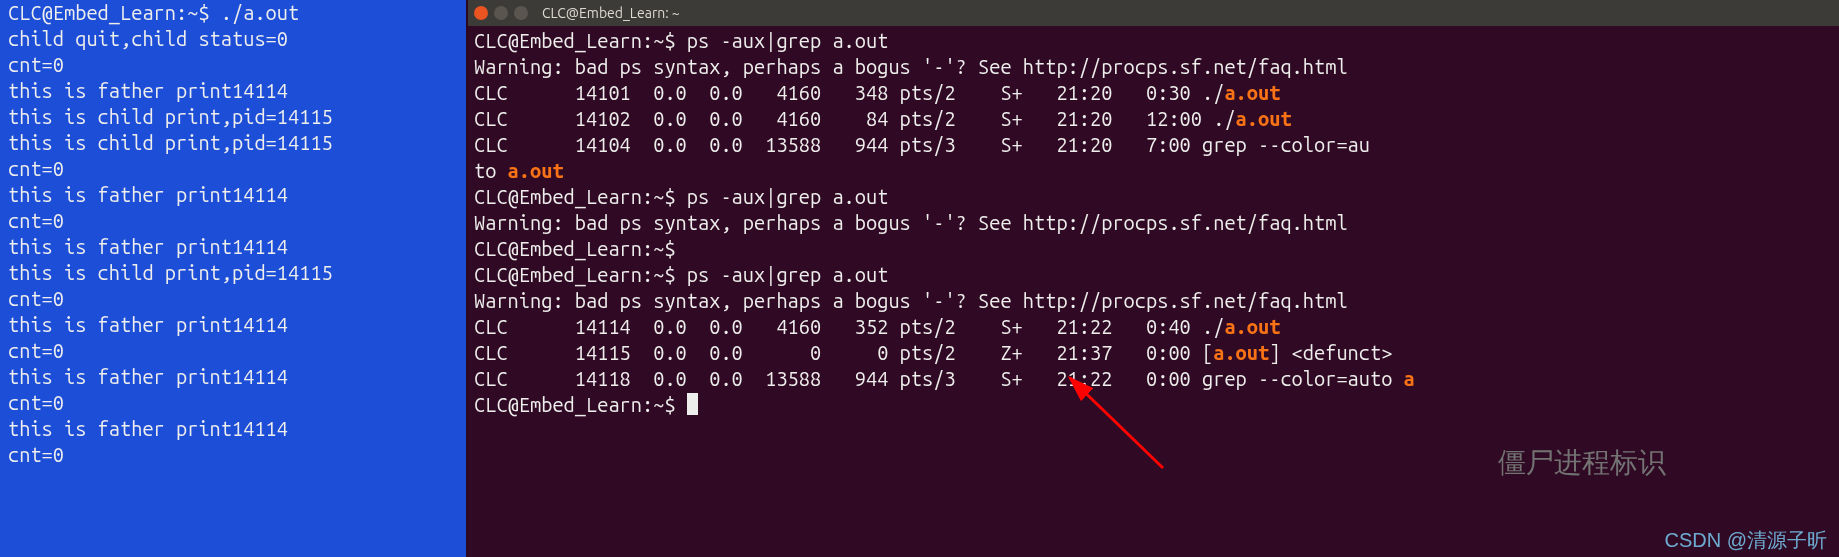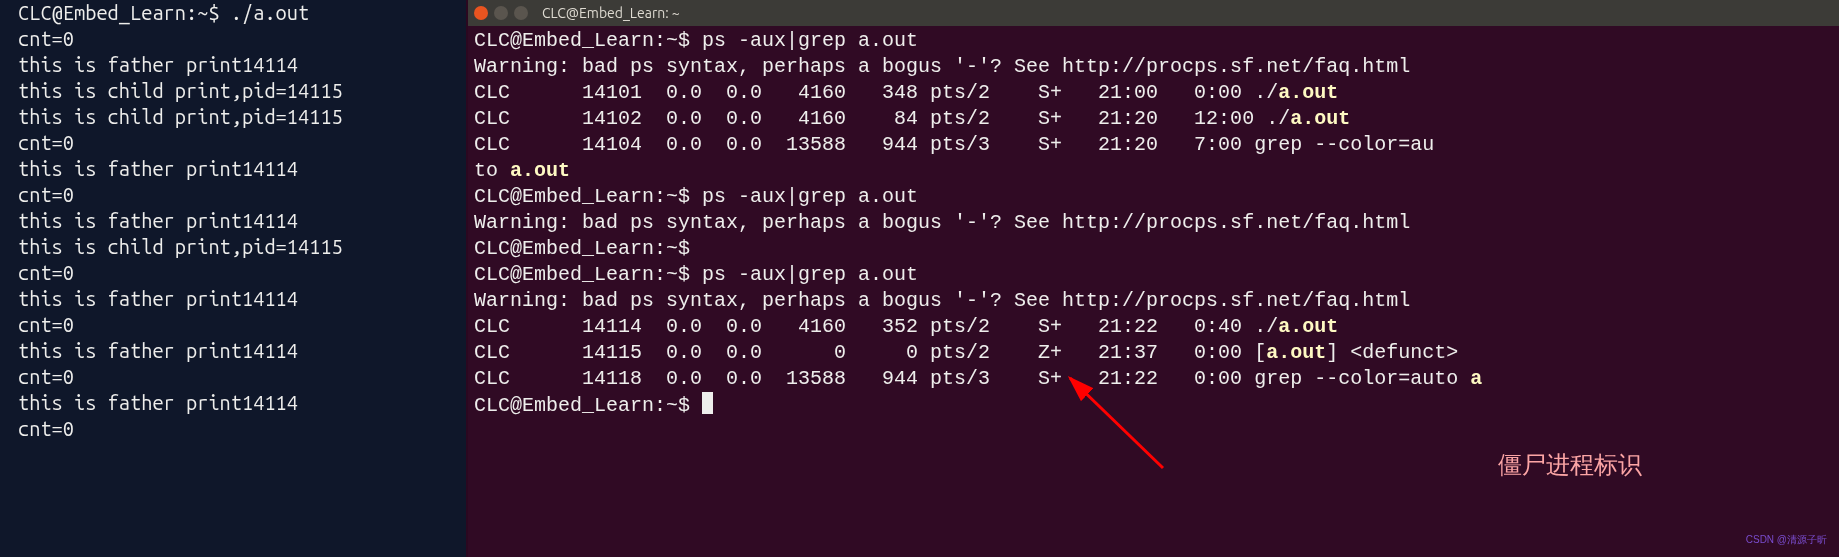--- a/index.html
+++ b/index.html
@@ -11,22 +11,22 @@
     color: #eeeeec;
     width: 1839px;
     height: 557px;
     overflow: hidden;
     position: relative;
   }
   .wrap { display: flex; width: 1839px; height: 557px; }
   .left {
     width: 466px;
     height: 557px;
-    background: #0f172a;
-    padding-left: 18px;
+    background: #1d4ed8;
+    padding-left: 8px;
     overflow: hidden;
   }
   .right {
     width: 1373px;
     height: 557px;
     background: #300a24;
     overflow: hidden;
     border-left: 2px solid #2b0820;
   }
   .titlebar {
@@ -40,59 +40,60 @@
     gap: 6px;
   }
   .wbtn {
     width: 14px; height: 14px; border-radius: 50%;
     display: inline-block;
   }
   .wbtn.close { background: #e95420; }
   .wbtn.min   { background: #5a554e; }
   .wbtn.max   { background: #5a554e; }
   .title-text { margin-left: 8px; font-family: "Ubuntu", sans-serif; }
-  .term-body { padding: 2px 18px 0 6px; position: relative; font-family: Liberation Mono, monospace; }
+  .term-body { padding: 2px 18px 0 6px; position: relative; }
   .line { white-space: pre; }
-  .hl { color: #fef9c3; font-weight: bold; }
+  .hl { color: #f97316; font-weight: bold; }
   .cursor {
     display: inline-block;
     width: 11px; height: 22px;
     background: #eeeeec;
     vertical-align: -3px;
   }
   .arrow {
     position: absolute;
     pointer-events: none;
     z-index: 5;
   }
   .annot {
     position: absolute;
-    color: #fca5a5;
-    font-size: 24px;
-    font-family: Liberation Serif, serif;
+    color: #737373;
+    font-size: 28px;
+    font-family: Liberation Mono, monospace;
     z-index: 6;
   }
   .wm {
     position: absolute;
     right: 12px;
     bottom: 4px;
-    color: #8b5cf6;
-    font-size: 10px;
+    color: #7dd3fc;
+    font-size: 20px;
     font-family: sans-serif;
     opacity: .8;
     z-index: 7;
   }
 </style>
 </head>
 <body>
 
 <div class="wrap">
 
   <div class="left" id="left-term">
       <div class="line"><span>CLC@Embed_Learn:~$ ./a.out</span></div>
+      <div class="line"><span>child quit,child status=0</span></div>
       <div class="line"><span>cnt=0</span></div>
       <div class="line"><span>this is father print14114</span></div>
       <div class="line"><span>this is child print,pid=14115</span></div>
       <div class="line"><span>this is child print,pid=14115</span></div>
       <div class="line"><span>cnt=0</span></div>
       <div class="line"><span>this is father print14114</span></div>
       <div class="line"><span>cnt=0</span></div>
       <div class="line"><span>this is father print14114</span></div>
       <div class="line"><span>this is child print,pid=14115</span></div>
       <div class="line"><span>cnt=0</span></div>
@@ -107,21 +108,21 @@
   <div class="right">
     <div class="titlebar">
       <span class="wbtn close"></span>
       <span class="wbtn min"></span>
       <span class="wbtn max"></span>
       <span class="title-text">CLC@Embed_Learn: ~</span>
     </div>
     <div class="term-body" id="right-term">
         <div class="line"><span>CLC@Embed_Learn:~$ ps -aux|grep a.out</span></div>
         <div class="line"><span>Warning: bad ps syntax, perhaps a bogus '-'? See http://procps.sf.net/faq.html</span></div>
-        <div class="line"><span>CLC      14101  0.0  0.0   4160   348 pts/2    S+   21:00   0:00 ./</span><span class="hl">a.out</span></div>
+        <div class="line"><span>CLC      14101  0.0  0.0   4160   348 pts/2    S+   21:20   0:30 ./</span><span class="hl">a.out</span></div>
         <div class="line"><span>CLC      14102  0.0  0.0   4160    84 pts/2    S+   21:20   12:00 ./</span><span class="hl">a.out</span></div>
         <div class="line"><span>CLC      14104  0.0  0.0  13588   944 pts/3    S+   21:20   7:00 grep --color=au</span></div>
         <div class="line"><span>to </span><span class="hl">a.out</span></div>
         <div class="line"><span>CLC@Embed_Learn:~$ ps -aux|grep a.out</span></div>
         <div class="line"><span>Warning: bad ps syntax, perhaps a bogus '-'? See http://procps.sf.net/faq.html</span></div>
         <div class="line"><span>CLC@Embed_Learn:~$ </span></div>
         <div class="line"><span>CLC@Embed_Learn:~$ ps -aux|grep a.out</span></div>
         <div class="line"><span>Warning: bad ps syntax, perhaps a bogus '-'? See http://procps.sf.net/faq.html</span></div>
         <div class="line"><span>CLC      14114  0.0  0.0   4160   352 pts/2    S+   21:22   0:40 ./</span><span class="hl">a.out</span></div>
         <div class="line"><span>CLC      14115  0.0  0.0      0     0 pts/2    Z+   21:37   0:00 [</span><span class="hl">a.out</span><span>] &lt;defunct&gt;</span></div>

